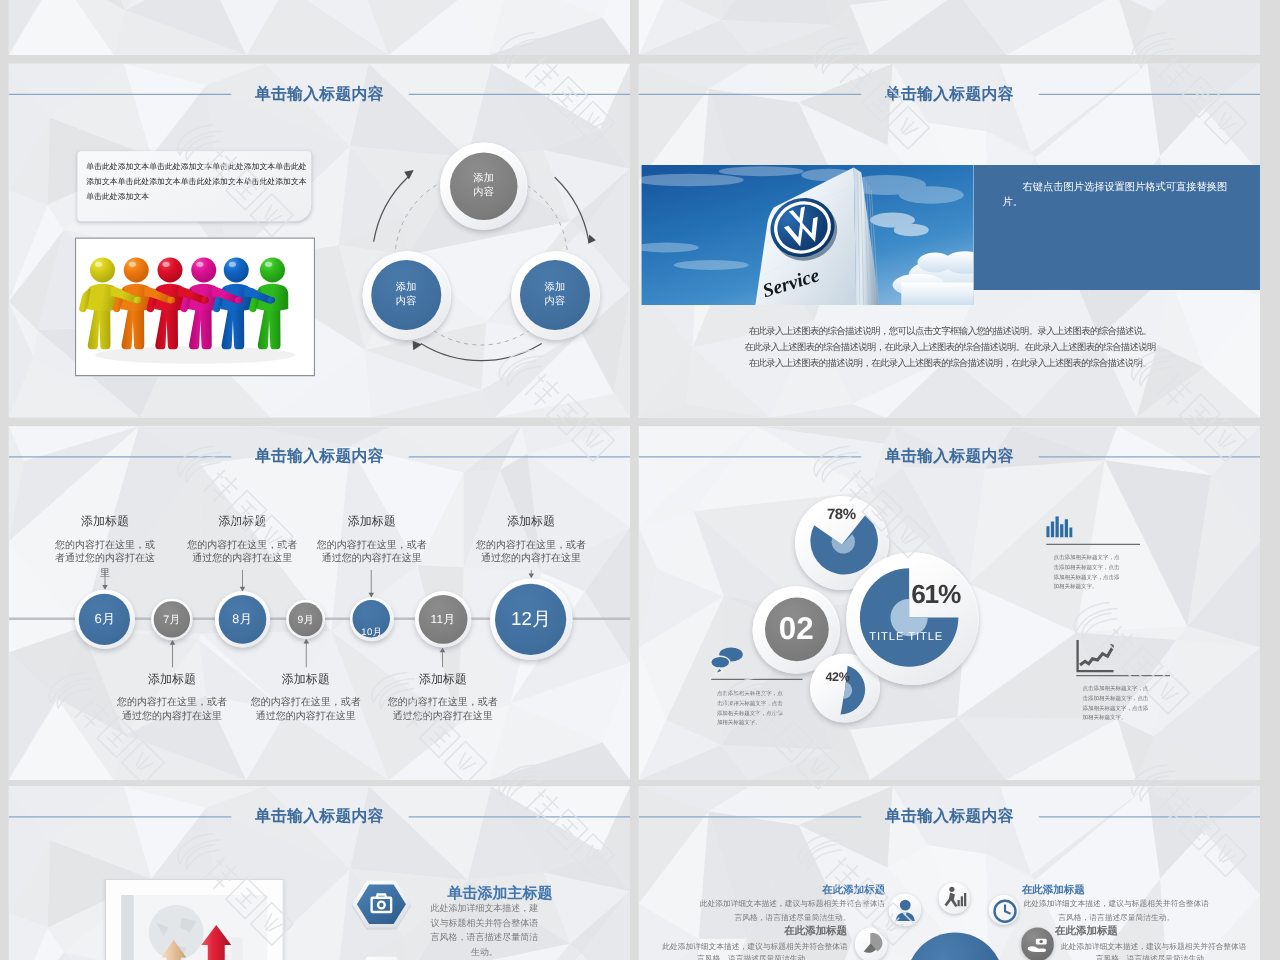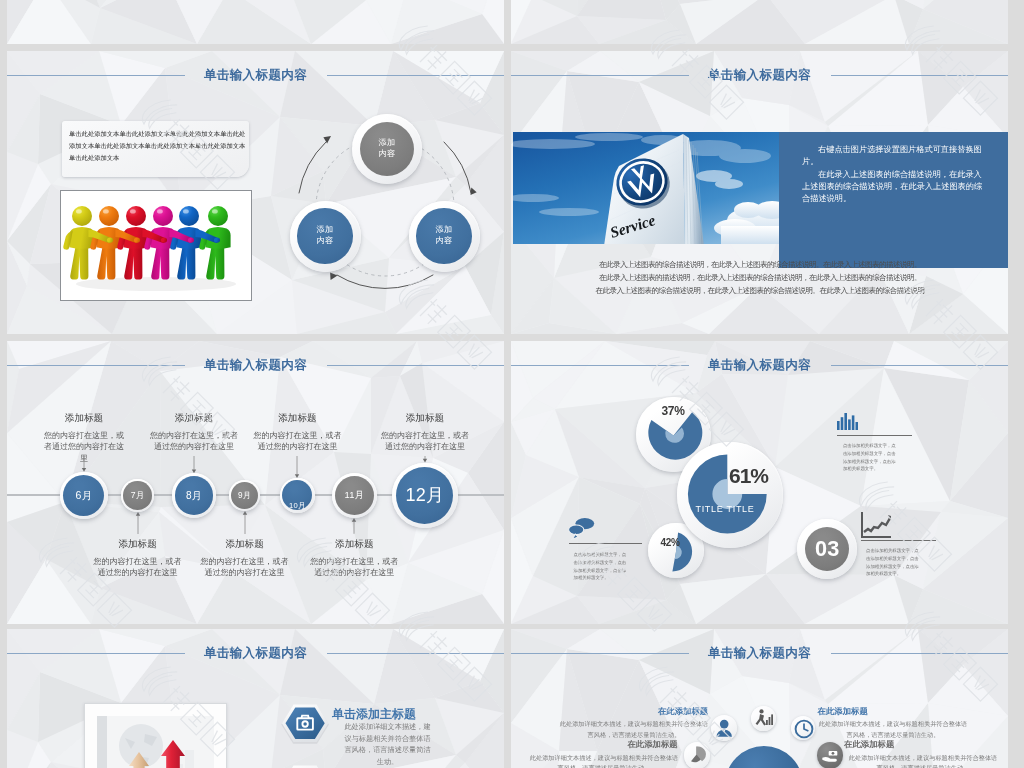--- a/index.html
+++ b/index.html
@@ -617,28 +617,27 @@
 <ellipse cx="1.2" cy="3.4" rx="25.8" ry="23.4" fill="#0b2f55" opacity=".5"></ellipse>
 <ellipse cx="0" cy="0" rx="25.8" ry="23.4" fill="url(#vwg)"></ellipse>
 <ellipse cx="0" cy="0" rx="21.6" ry="19.4" fill="none" stroke="#ffffff" stroke-width="2.6"></ellipse>
 <path d="M-6.8 -15.4 L0 -1.6 L6.8 -15.4 L3.4 -15.4 L0 -8.0 L-3.4 -15.4 Z" fill="#ffffff"></path>
 <path d="M-14.2 -4.6 L-6.2 14.0 L0 0.6 L6.2 14.0 L14.2 -4.6 L10.4 -4.6 L5.6 6.6 L0 -5.4 L-5.6 6.6 L-10.4 -4.6 Z" fill="#ffffff"></path>
 </g>
 <g transform="translate(99,106) rotate(-17)">
 <text x="0" y="0" fill="#15191d" font-family="serif" font-style="italic" font-weight="bold" font-size="15.5">Service</text>
 </g>
 </svg></div>
-      <div class="s2-text" style="left:268px;top:81px;width:229px;height:136px">
+      <div class="s2-text" style="left:268px;top:81px;width:229px;height:100px">
 <p>右键点击图片选择设置图片格式可直接替换图片。</p>
-<p>在此录入上述图表的综合描述说明，在此录入上述图表的综合描述说明，在此录入上述图表的综合描述说明。</p>
       </div>
       <div class="s2-foot" style="left:64px;top:208px;width:370px">
-<p>在此录入上述图表的综合描述说明，在此录入上述图表的综合描述说明。在此录入上述图表的描述说明。</p>
+<p>在此录入上述图表的综合描述说明，您可以点击文字框输入您的描述说明。录入上述图表的综合描述说。</p>
+<p>在此录入上述图表的综合描述说明，在此录入上述图表的综合描述说明。在此录入上述图表的综合描述说明</p>
 <p>在此录入上述图表的描述说明，在此录入上述图表的综合描述说明，在此录入上述图表的综合描述说明。</p>
-<p>在此录入上述图表的综合描述说明，在此录入上述图表的综合描述说明。在此录入上述图表的综合描述说明</p>
       </div>
 </div>
 <div class="slide" style="left:7px;top:341px">
 <svg class="bgsvg" viewBox="0 0 497 283" preserveAspectRatio="none">
         <rect width="497" height="283" fill="#eff1f3"></rect>
         <polygon points="153,30 104,0 192,0" fill="#e8e9ec"></polygon>
         <polygon points="104,0 153,30 58,161" fill="#e7e8eb"></polygon>
         <polygon points="0,181 0,92 58,161" fill="#f4f6f8"></polygon>
         <polygon points="0,92 104,0 58,161" fill="#f3f5f7"></polygon>
         <polygon points="190,283 222,228 304,283" fill="#e8eaec"></polygon>
@@ -759,21 +758,21 @@
       <div class="ring" style="left:273.0px;top:137.0px;width:34.8px;height:34.8px">
 <div class="core b" style="left:2.3px;top:2.3px;width:30.2px;height:30.2px"></div>
 <div class="clbl" style="top:23px;font-size:7.6px;line-height:10.3px">10月</div>
       </div>
       <div class="ring" style="left:324.5px;top:131.6px;width:45.6px;height:45.6px">
 <div class="core g" style="left:3.1px;top:3.1px;width:39.4px;height:39.4px"></div>
 <div class="clbl" style="top:16.4px;font-size:9.4px;line-height:12.7px">11月</div>
       </div>
       <div class="ring" style="left:385.09999999999997px;top:121.60000000000001px;width:65.6px;height:65.6px">
 <div class="core b" style="left:4.4px;top:4.4px;width:56.8px;height:56.8px"></div>
-<div class="clbl" style="top:24.2px;font-size:18px;line-height:17.0px">12月</div>
+<div class="clbl" style="top:24.2px;font-size:15px;line-height:17.0px">12月</div>
       </div>
 </div>
 <div class="slide" style="left:511px;top:341px">
 <svg class="bgsvg" viewBox="0 0 497 283" preserveAspectRatio="none">
         <rect width="497" height="283" fill="#eff1f3"></rect>
         <polygon points="0,177 22,235 0,283" fill="#f5f7f9"></polygon>
         <polygon points="22,235 0,177 68,136" fill="#f2f4f6"></polygon>
         <polygon points="412,248 497,177 497,283" fill="#e8e9ec"></polygon>
         <polygon points="299,0 277,34 204,0" fill="#eaebee"></polygon>
         <polygon points="277,34 373,27 264,126" fill="#eff1f3"></polygon>
@@ -860,24 +859,24 @@
 <path d="M1 0 L1 25 L30 25" fill="none" stroke="#58595b" stroke-width="2"></path>
 <path d="M3 20 l4 -3 l3 2 l3 -4 l4 1 l4 -5 l4 2 l4 -7" fill="none" stroke="#58595b" stroke-width="2.4"></path>
 <path d="M27 3 l5 1.5 l-3 4 z" fill="#58595b"></path>
 </svg>
       <div class="s4-hr" style="left:350px;top:199px;width:75px"></div>
       <div class="s4-p" style="left:355px;top:206px;width:57px">点击添加相关标题文字，点击添加相关标题文字，点击添加相关标题文字，点击添加相关标题文字。</div>
       <div class="ring" style="left:124.5px;top:55.9px;width:75px;height:75px">
 <svg width="75" height="75" viewBox="0 0 75 75">
 <path d="M37.5 38.6 L15.4 23.1 A27 27 0 1 0 56.5 14.8 Z" fill="#41709f"></path>
 <path d="M37.5 38.6 L29.8 33.2 A9.4 9.4 0 1 0 45.8 30.4 Z" fill="#a8c4dd" opacity=".8"></path>
-</svg><div style="position:absolute;left:0;top:7px;width:100%;text-align:center;font-size:12px;font-weight:bold;color:#3b3b3b;letter-spacing:-.4px">37%</div></div>
-      <div class="ring" style="left:286.1px;top:178.10000000000002px;width:60.4px;height:60.4px">
-<div class="core g" style="left:8.2px;top:8.2px;width:44.0px;height:44.0px"></div>
-<div class="clbl" style="top:15.9px;font-size:21.7px;line-height:28.2px;font-weight:bold">03</div>
+</svg><div style="position:absolute;left:0;top:7px;width:100%;text-align:center;font-size:12px;font-weight:bold;color:#3b3b3b;letter-spacing:-.4px">78%</div></div>
+      <div class="ring" style="left:91.19999999999999px;top:128.1px;width:69.8px;height:69.8px">
+<div class="core g" style="left:9.4px;top:9.4px;width:51.0px;height:51.0px"></div>
+<div class="clbl" style="top:18.3px;font-size:25.1px;line-height:32.6px;font-weight:bold">02</div>
       </div>
       <div class="ring" style="left:137px;top:181.6px;width:55.8px;height:55.8px">
 <svg width="55.8" height="55.8" viewBox="0 0 56 56">
 <path d="M28 29.4 L30.2 9.6 A20 20 0 0 1 24.5 48.7 Z" fill="#41709f"></path>
 <path d="M28 29.4 L28.7 22.7 A6.8 6.8 0 0 1 26.8 36.1 Z" fill="#a8c4dd" opacity=".85"></path>
 </svg><div style="position:absolute;left:2px;top:14px;width:40px;text-align:center;font-size:10px;font-weight:bold;color:#3b3b3b;letter-spacing:-.3px">42%</div></div>
       <div class="ring" style="left:166px;top:101px;width:106px;height:106px">
 <svg width="106" height="106" viewBox="0 0 106 106">
 <path d="M50.3 52 L50.3 12.6 A39.4 39.4 0 1 0 89.7 52 L50.3 52 Z" fill="#41709f"></path>
 <path d="M50.3 52 L50.3 37.1 A14.9 14.9 0 1 0 65.2 52 Z" fill="#a8c4dd"></path>
@@ -1015,21 +1014,21 @@
         </g>
         <polygon points="47.9,86.3 36.0,105.5 12.2,105.5 0.3,86.3 12.2,67.1 36.0,67.1" fill="#c8cbcf" opacity=".55"></polygon>
         <polygon points="47.3,85.1 35.7,103.8 12.5,103.8 0.9,85.1 12.5,66.4 35.7,66.4" fill="url(#hexout)"></polygon>
         <polygon points="43.7,85.1 33.9,100.9 14.3,100.9 4.5,85.1 14.3,69.3 33.9,69.3" fill="url(#hexin)"></polygon>
         <g fill="none" stroke="#ffffff" stroke-width="1.9">
           <rect x="15.5" y="80.4" width="17.2" height="10.8" rx="0.8"></rect>
           <path d="M20.6 80.4 l0 -2.6 l7 0 l0 2.6"></path>
           <path d="M15.5 85.2 l17.2 0"></path>
         </g>
       </svg>
-      <div class="s5-h" style="left:325px;top:77px">单击添加主标题</div>
+      <div class="s5-h" style="left:351px;top:77px">单击添加主标题</div>
       <div class="s5-p" style="left:336.5px;top:92px;width:88px">此处添加详细文本描述，建议与标题相关并符合整体语言风格，语言描述尽量简洁生动。</div>
       <div class="s5-h" style="left:334.6px;top:138px">单击添加主标题</div>
 </div>
 <div class="slide" style="left:511px;top:629px">
 <svg class="bgsvg" viewBox="0 0 497 283" preserveAspectRatio="none">
         <rect width="497" height="283" fill="#eff1f3"></rect>
         <polygon points="199,65 231,47 280,157" fill="#f4f6f8"></polygon>
         <polygon points="0,175 43,227 0,283" fill="#e9ebed"></polygon>
         <polygon points="43,227 140,206 105,283" fill="#eeeff2"></polygon>
         <polygon points="140,206 43,227 86,122" fill="#e8eaec"></polygon>

